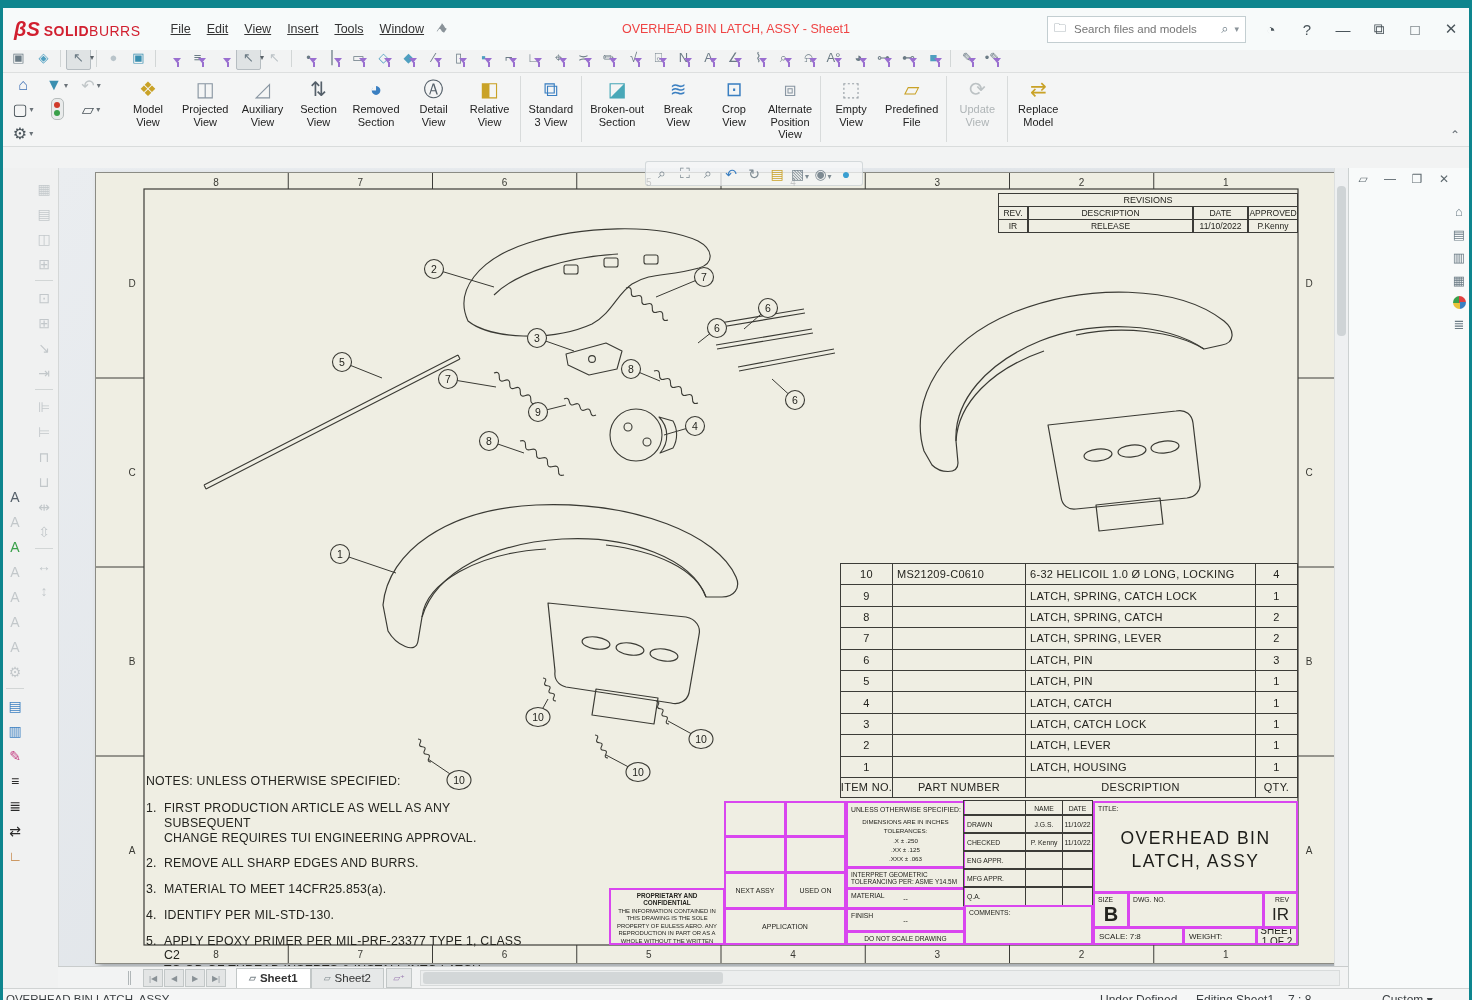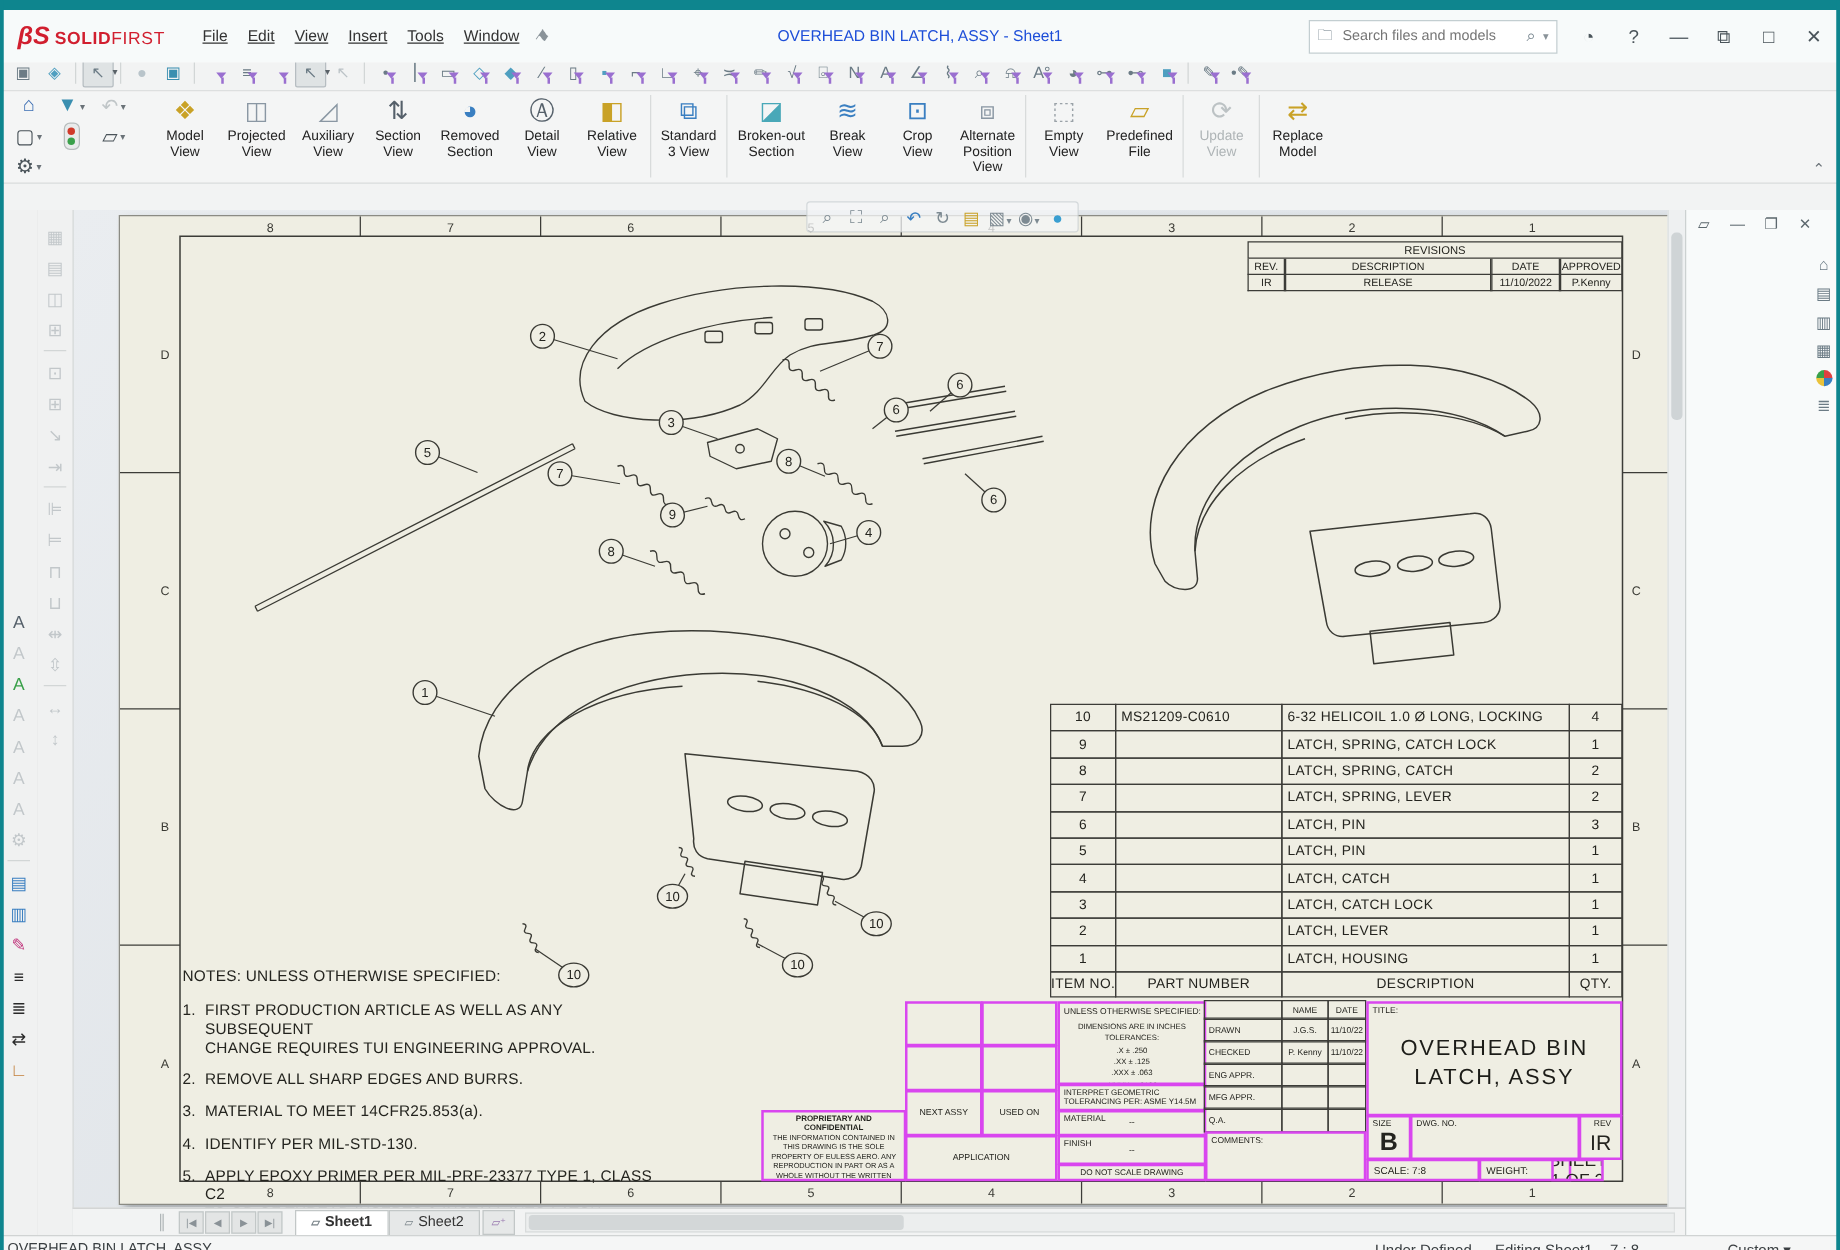--- a/index.html
+++ b/index.html
@@ -11,21 +11,21 @@
   
   .titlebar{position:absolute;left:0;right:0;top:0;height:42px;background:#f7fafa;
             border-top:8px solid #0e858e;display:flex;align-items:center;z-index:50;}
   .logo{display:flex;align-items:baseline;margin-left:14px;color:#d11f2f;}
   .logo .mark{font-weight:bold;font-style:italic;font-size:20px;margin-right:4px;}
   .logo .solid{font-weight:bold;font-size:14px;letter-spacing:.5px;text-align:center;}
   .logo .works{font-weight:300;font-size:14px;letter-spacing:.5px;}
   .menus{display:flex;margin-left:22px;}
   .menu-item{font-size:12.5px;color:#333;padding:4px 8px;cursor:default;text-decoration:underline;}
   .pin-icon{color:#8a9399;font-size:13px;margin-left:4px;transform:rotate(35deg);}
-  .win-title{position:absolute;left:50%;transform:translateX(-50%);font-size:12.5px;color:#1d4ed8;}
+  .win-title{position:absolute;left:50%;transform:translateX(-50%);font-size:12.5px;color:#ef4444;}
   .tb-right{position:absolute;right:10px;display:flex;align-items:center;gap:14px;}
   .searchbox{display:flex;align-items:center;width:185px;height:25px;border:1px solid #c3ced1;
              background:#fff;padding:0 6px;gap:6px;}
   .searchbox .folder{color:#6b7b85;font-size:12px;}
   .searchbox input{border:0;outline:0;flex:1;font-size:11.5px;color:#555;background:transparent;width:90px;
                    font-family:"Liberation Sans",sans-serif;}
   .searchbox .mag{color:#6b7b85;font-size:13px;}
   .searchbox .caret{color:#8a9399;font-size:9px;}
   .tb-btn{color:#4a545a;font-size:15px;width:22px;text-align:center;cursor:default;}
 
@@ -174,21 +174,21 @@
 <body>
 
 <div id="app">
   <div class="edge l"></div>
   <div class="edge r"></div>
 
   <div class="titlebar">
     <div class="logo">
       <span class="mark">βS</span>
       <span class="solid">SOLID</span>
-      <span class="works">FIRST</span>
+      <span class="works">BURRS</span>
     </div>
     <div class="menus" id="menus">
         <span class="menu-item">File</span>
         <span class="menu-item">Edit</span>
         <span class="menu-item">View</span>
         <span class="menu-item">Insert</span>
         <span class="menu-item">Tools</span>
         <span class="menu-item">Window</span>
       </div>
     <span class="pin-icon">⚑</span>
@@ -882,21 +882,21 @@
           </div>
           <div class="tb-cell" style="left: 519px; top: 91px; width: 136px; height: 36px;">
             <span class="tb-lab">DWG.  NO.</span>
           </div>
           <div class="tb-cell" style="left: 654px; top: 91px; width: 35px; height: 36px;">
             <span class="tb-lab" style="left: 10px;">REV</span>
             <div class="big-ir" style="text-align: center; margin-top: 11px;">IR</div>
           </div>
           <div class="tb-cell" style="left: 484px; top: 126px; width: 91px; height: 18px; display: flex; align-items: center; padding-left: 4px; font-size: 8px;">SCALE: 7:8</div>
           <div class="tb-cell" style="left: 574px; top: 126px; width: 74px; height: 18px; display: flex; align-items: center; padding-left: 4px; font-size: 8px;">WEIGHT:</div>
-          <div class="tb-cell cc" style="left: 632px; top: 126px; width: 42px; height: 18px; font-size: 14px;">SHEET 1 OF 2</div>
+          <div class="tb-cell cc" style="left: 647px; top: 126px; width: 42px; height: 18px; font-size: 10px;">SHEET 1 OF 2</div>
         </div>
     </div>
     <div class="vscroll">
         <div class="thumb"></div>
       </div>
   </div>
 
   <div class="headsup" id="headsup">
       <span class="hu-icon"><span>⌕</span></span>
       <span class="hu-icon"><span>⛶</span></span>

